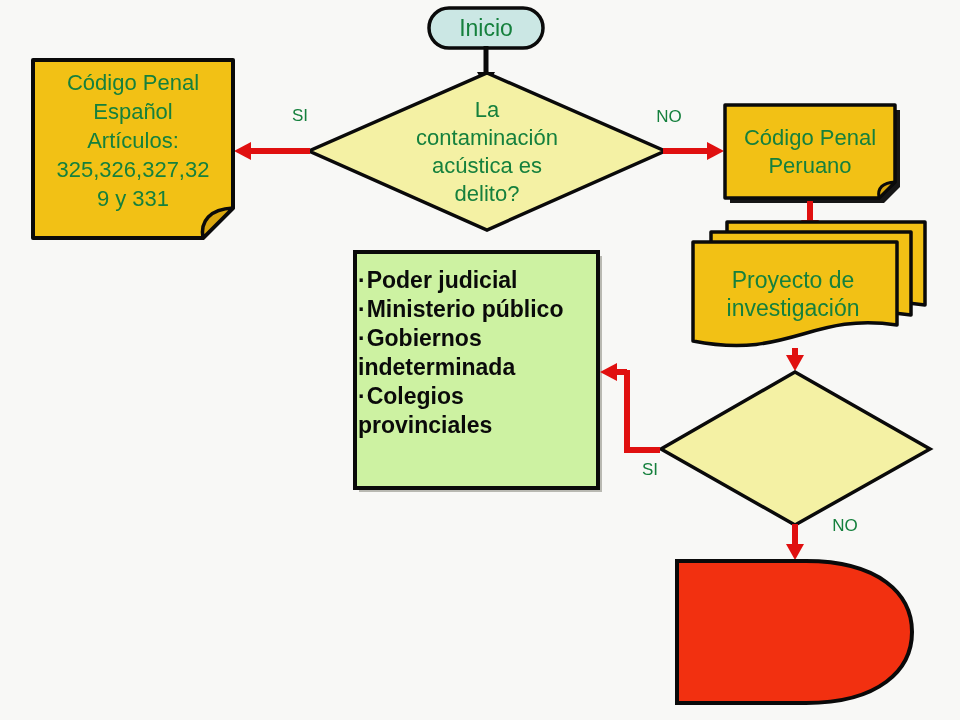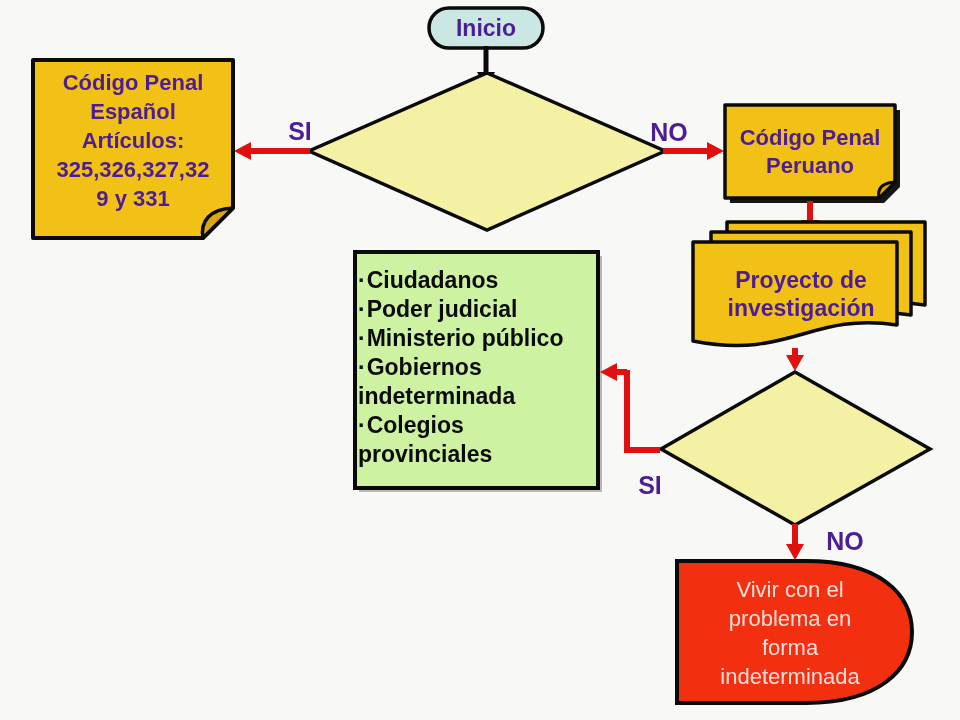--- a/index.html
+++ b/index.html
@@ -1,28 +1,28 @@
 <!DOCTYPE html>
 <html><head>
 <meta charset="utf-8">
 <style>
   html,body{margin:0;padding:0;}
   body{background:#f8f8f6;font-family:"Liberation Sans",sans-serif;}
   .stage{position:relative;width:960px;height:720px;background:#f8f8f6;overflow:hidden;}
   .layer{position:absolute;left:0;top:0;}
   .lbl{
     position:absolute;
-    font-weight:bold;
-    color:#4c1d95;
+    font-weight:normal;
+    color:#15803d;
     text-align:center;
     white-space:pre-line;
     font-family:"Liberation Sans",sans-serif;
     pointer-events:none;
   }
-  .edge-lbl{font-size:25px;line-height:25px;margin-top:16px;}
+  .edge-lbl{font-size:17px;line-height:25px;}
   .red-lbl{color:#ffdeda;font-weight:normal;}
   .list-box{
     position:absolute;left:358px;top:266px;width:237px;
     font-weight:bold;font-size:23px;line-height:29px;color:#0a0a0a;
     text-align:left;
   }
   .list-item .bullet{font-size:23px;padding-right:1px;}
 </style>
 </head>
 <body>
@@ -94,48 +94,47 @@
     <g fill="#e01010">
       <rect x="792" y="524" width="6" height="23"></rect>
       <polygon points="795,560 786,544 804,544"></polygon>
     </g>
 
     <path d="M677,561 H806 C879,561 912,594 912,632 C912,670 879,703 806,703 H677 Z" stroke="#0a0a0a" stroke-width="4" fill="#f23010"></path>
   </svg>
 
   <div class="lbl" style="left:426px;top:16px;width:120px;font-size:23px;line-height:24px;">Inicio</div>
 
+  <div class="lbl" style="left:377px;top:96px;width:220px;font-size:22px;line-height:28px;">La
+contaminación
+acústica es
+delito?</div>
 
   <div class="lbl edge-lbl" style="left:276px;top:103px;width:48px;">SI</div>
 
   <div class="lbl edge-lbl" style="left:643px;top:104px;width:52px;">NO</div>
 
   <div class="lbl" style="left:33px;top:68px;width:200px;font-size:22px;line-height:29px;">Código Penal
 Español
 Artículos:
 325,326,327,32
 9 y 331</div>
 
   <div class="lbl" style="left:730px;top:124px;width:160px;font-size:22px;line-height:28px;">Código Penal
 Peruano</div>
 
-  <div class="lbl" style="left:693px;top:266px;width:200px;font-size:23px;line-height:28px;padding-left:8px;">Proyecto de
+  <div class="lbl" style="left:693px;top:266px;width:200px;font-size:23px;line-height:28px;">Proyecto de
 investigación</div>
 
 
   <div class="lbl edge-lbl" style="left:626px;top:457px;width:48px;">SI</div>
 
   <div class="lbl edge-lbl" style="left:818px;top:513px;width:54px;">NO</div>
 
-  <div class="lbl red-lbl" style="left:690px;top:575px;width:200px;font-size:22px;line-height:29px;">Vivir con el
-problema en
-forma
-indeterminada</div>
 
   <div class="list-box">
-    <div class="list-item"><span class="bullet">·</span><span>Ciudadanos</span></div>
     <div class="list-item"><span class="bullet">·</span><span>Poder judicial</span></div>
     <div class="list-item"><span class="bullet">·</span><span>Ministerio público</span></div>
     <div class="list-item"><span class="bullet">·</span><span>Gobiernos indeterminada</span></div>
     <div class="list-item"><span class="bullet">·</span><span>Colegios provinciales</span></div>
   </div>
 
 </div>
 
 </body></html>

